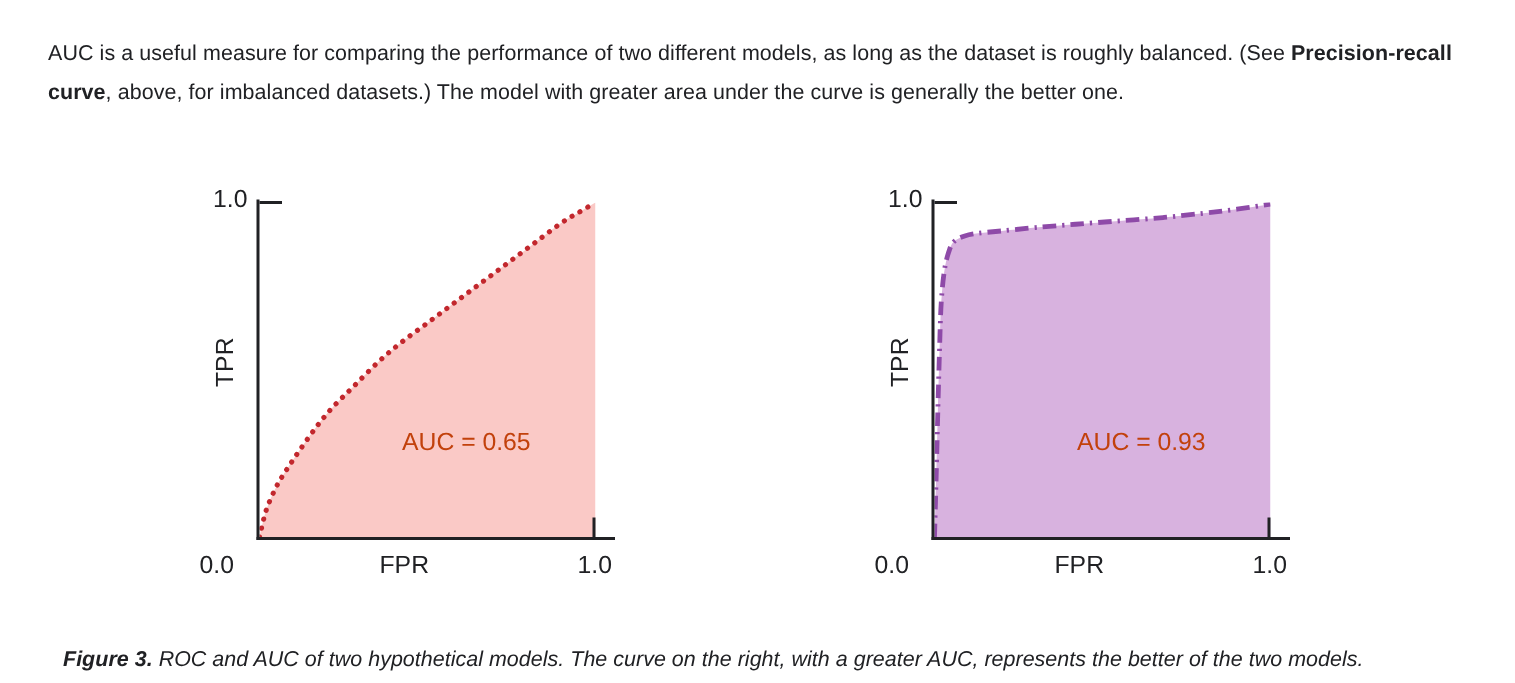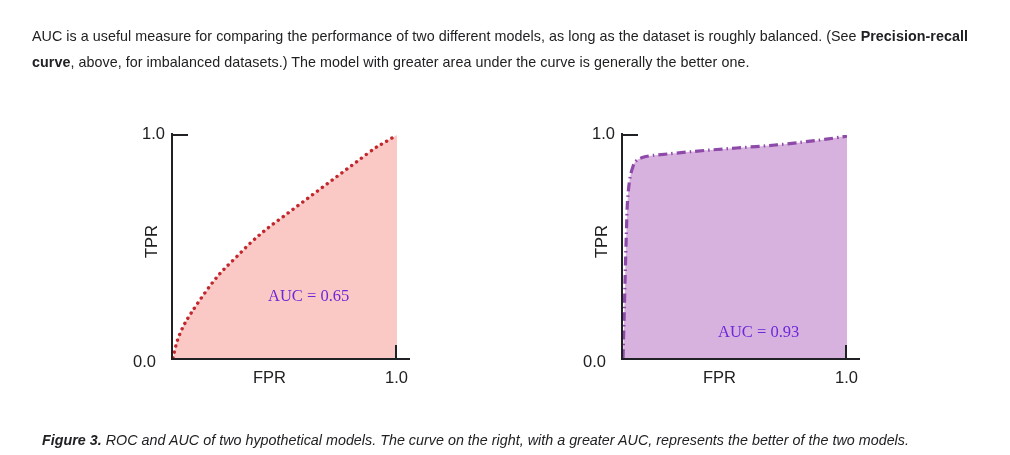--- a/index.html
+++ b/index.html
@@ -107,21 +107,21 @@
     white-space: nowrap;
   }
   .lbl-y-top {
     left: 133px;
     top: 24px;
     text-align: right;
     width: 32px;
   }
   .lbl-x-left {
     left: 133px;
-    top: 252px;
+    top: 268px;
     width: 40px;
     text-align: left;
   }
   .lbl-x-right {
     left: 385px;
     top: 268px;
     width: 40px;
     text-align: left;
   }
   .lbl-x-axis {
@@ -134,26 +134,25 @@
     left: 118px;
     top: 132px;
     width: 66px;
     text-align: center;
     transform: rotate(-90deg);
     transform-origin: center center;
   }
   .auc-label {
     position: absolute;
     font-size: 16.5px;
-    color: #6d28d9;
+    color: #c2410c;
     white-space: nowrap;
-    font-family: Liberation Serif, serif;
   }
   #auc-left  { left: 268px; top: 186px; }
-  #auc-right { left: 718px; top: 186px; margin-top: 36px; }
+  #auc-right { left: 718px; top: 186px; }
 
   
   #caption {
     position: absolute;
     left: 42px;
     top: 415px;
     width: 950px;
     font-size: 14.3px;
     line-height: 22px;
     font-style: italic;

